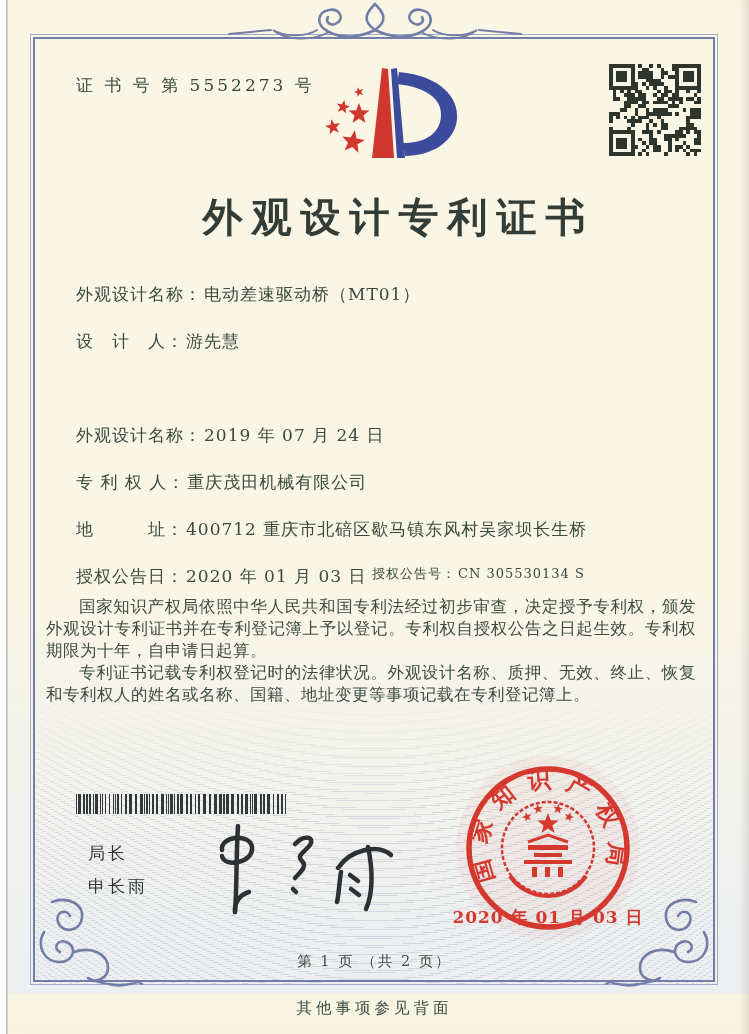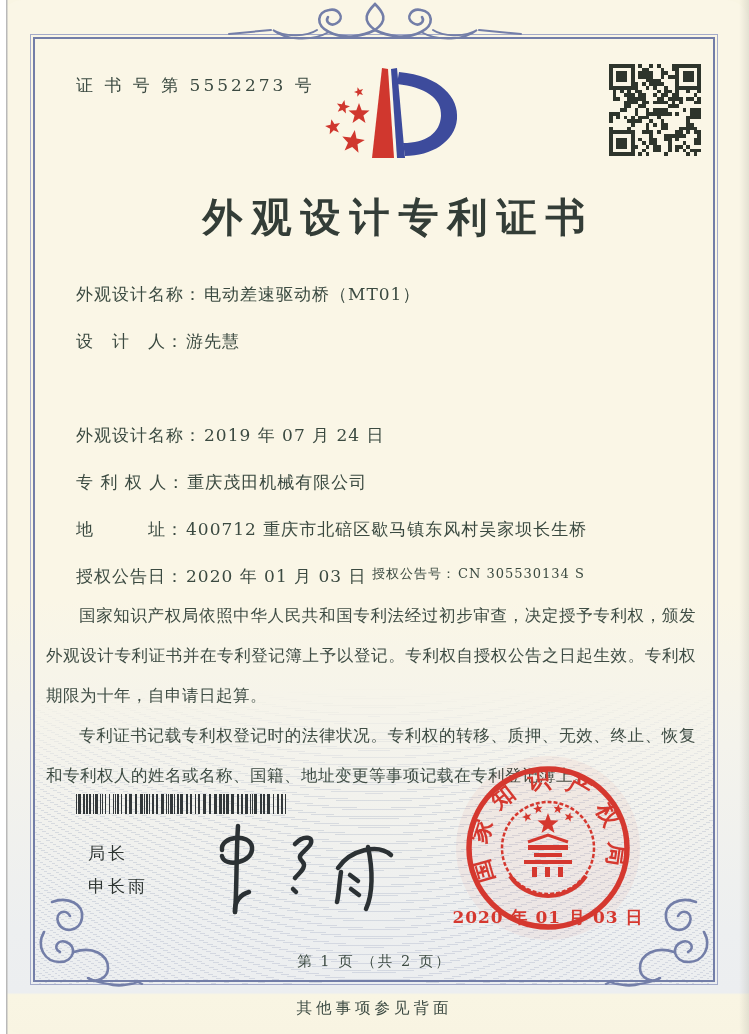--- a/index.html
+++ b/index.html
@@ -48,21 +48,21 @@
   .qr{position:absolute;left:609px;top:64px;width:92px;height:92px;display:grid;grid-template-columns:repeat(25,1fr);grid-template-rows:repeat(25,1fr);}
   .qr i{display:block;}
   .qr i.d{background:#2e352c;}
 
   .title{position:absolute;left:0;right:0;top:190px;text-align:center;font-size:40px;font-weight:bold;letter-spacing:9px;color:#333d37;margin-left:48px;}
 
   .row{position:absolute;left:76px;font-size:17px;letter-spacing:1px;white-space:nowrap;color:var(--text);}
   .flabel{margin-right:2px;}
   .grant-no{position:absolute;left:372px;font-size:13px;letter-spacing:1px;white-space:nowrap;color:var(--text);}
 
-  .paras{position:absolute;left:46px;width:650px;top:596px;font-size:16.5px;line-height:40px;text-align:justify;letter-spacing:0.5px;color:#3e4c44;}
+  .paras{position:absolute;left:46px;width:650px;top:596px;font-size:16.5px;line-height:22px;text-align:justify;letter-spacing:0.5px;color:#3e4c44;}
   .paras p{text-indent:2em;margin:0;}
 
   .barcode{position:absolute;left:76px;top:794px;width:214px;height:20px;font-size:0;white-space:nowrap;}
   .barcode i{display:inline-block;height:100%;background:#33383a;}
   .barcode b{display:inline-block;height:100%;}
 
   .director-title{position:absolute;left:88px;top:842px;font-size:17px;letter-spacing:3px;font-family:"DejaVu Sans","Liberation Sans",sans-serif;color:#2f3634;}
   .director-name{position:absolute;left:88px;top:875px;font-size:17px;letter-spacing:3px;font-family:"DejaVu Sans","Liberation Sans",sans-serif;color:#2f3634;text-align:center;}
   .signature{position:absolute;left:200px;top:812px;width:200px;height:112px;}
 
@@ -763,21 +763,21 @@
     <div class="row" style="top:283px"><span class="flabel">外观设计名称：</span><span class="fvalue">电动差速驱动桥（MT01）</span></div>
     <div class="row" style="top:330px"><span class="flabel">设　计　人：</span><span class="fvalue">游先慧</span></div>
     <div class="row" style="top:424px"><span class="flabel">外观设计名称：</span><span class="fvalue">2019 年 07 月 24 日</span></div>
     <div class="row" style="top:471px"><span class="flabel">专 利 权 人：</span><span class="fvalue">重庆茂田机械有限公司</span></div>
     <div class="row" style="top:518px"><span class="flabel">地　　　址：</span><span class="fvalue">400712 重庆市北碚区歇马镇东风村吴家坝长生桥</span></div>
     <div class="row" style="top:565px"><span class="flabel">授权公告日：</span><span class="fvalue">2020 年 01 月 03 日</span></div>
     <div class="grant-no" style="top:565px"><span class="flabel">授权公告号：</span><span class="fvalue">CN 305530134 S</span></div>
 
     <div class="paras">
       <p>国家知识产权局依照中华人民共和国专利法经过初步审查，决定授予专利权，颁发外观设计专利证书并在专利登记簿上予以登记。专利权自授权公告之日起生效。专利权期限为十年，自申请日起算。</p>
-      <p>专利证书记载专利权登记时的法律状况。专利权的转移、质押、无效、终止、恢复和专利权人的姓名或名称、国籍、地址变更等事项记载在专利登记簿上。</p>
+      <p>专利证书记载专利权登记时的法律状况。外观设计名称、质押、无效、终止、恢复和专利权人的姓名或名称、国籍、地址变更等事项记载在专利登记簿上。</p>
     </div>
 
     <div class="barcode" id="barcode"><i style="width: 1px;"></i><b style="width: 1px;"></b><i style="width: 3px;"></i><b style="width: 2px;"></b><i style="width: 2px;"></i><b style="width: 1px;"></b><i style="width: 2px;"></i><b style="width: 1px;"></b><i style="width: 2px;"></i><b style="width: 2px;"></b><i style="width: 1px;"></i><b style="width: 1px;"></b><i style="width: 3px;"></i><b style="width: 2px;"></b><i style="width: 1px;"></i><b style="width: 1px;"></b><i style="width: 1px;"></i><b style="width: 2px;"></b><i style="width: 1px;"></i><b style="width: 3px;"></b><i style="width: 1px;"></i><b style="width: 3px;"></b><i style="width: 1px;"></i><b style="width: 1px;"></b><i style="width: 1px;"></i><b style="width: 1px;"></b><i style="width: 2px;"></i><b style="width: 2px;"></b><i style="width: 1px;"></i><b style="width: 3px;"></b><i style="width: 2px;"></i><b style="width: 2px;"></b><i style="width: 3px;"></i><b style="width: 3px;"></b><i style="width: 2px;"></i><b style="width: 3px;"></b><i style="width: 3px;"></i><b style="width: 1px;"></b><i style="width: 1px;"></i><b style="width: 1px;"></b><i style="width: 2px;"></i><b style="width: 1px;"></b><i style="width: 1px;"></i><b style="width: 2px;"></b><i style="width: 2px;"></i><b style="width: 2px;"></b><i style="width: 2px;"></i><b style="width: 3px;"></b><i style="width: 3px;"></i><b style="width: 2px;"></b><i style="width: 1px;"></i><b style="width: 1px;"></b><i style="width: 1px;"></i><b style="width: 1px;"></b><i style="width: 3px;"></i><b style="width: 1px;"></b><i style="width: 1px;"></i><b style="width: 2px;"></b><i style="width: 2px;"></i><b style="width: 1px;"></b><i style="width: 3px;"></i><b style="width: 3px;"></b><i style="width: 2px;"></i><b style="width: 2px;"></b><i style="width: 2px;"></i><b style="width: 3px;"></b><i style="width: 1px;"></i><b style="width: 2px;"></b><i style="width: 2px;"></i><b style="width: 3px;"></b><i style="width: 3px;"></i><b style="width: 3px;"></b><i style="width: 2px;"></i><b style="width: 3px;"></b><i style="width: 3px;"></i><b style="width: 2px;"></b><i style="width: 3px;"></i><b style="width: 1px;"></b><i style="width: 2px;"></i><b style="width: 1px;"></b><i style="width: 3px;"></i><b style="width: 2px;"></b><i style="width: 3px;"></i><b style="width: 3px;"></b><i style="width: 2px;"></i><b style="width: 2px;"></b><i style="width: 2px;"></i><b style="width: 2px;"></b><i style="width: 3px;"></i><b style="width: 2px;"></b><i style="width: 1px;"></i><b style="width: 1px;"></b><i style="width: 1px;"></i><b style="width: 1px;"></b><i style="width: 3px;"></i><b style="width: 3px;"></b><i style="width: 2px;"></i><b style="width: 1px;"></b><i style="width: 2px;"></i><b style="width: 2px;"></b><i style="width: 3px;"></i><b style="width: 3px;"></b><i style="width: 1px;"></i><b style="width: 3px;"></b><i style="width: 2px;"></i><b style="width: 2px;"></b><i style="width: 2px;"></i><b style="width: 2px;"></b><i style="width: 1px;"></i><b style="width: 3px;"></b></div>
 
     <div class="director-title">局长</div>
     <div class="director-name">申长雨</div>
     <div class="signature">
       <svg width="200" height="112" viewBox="0 0 200 112" fill="none" stroke="#2b3134" stroke-width="4.5" stroke-linecap="round" stroke-linejoin="round">
         <path d="M38,14 C36,44 37,76 35,100"></path>
         <path d="M22,38 C20,24 50,21 52,35 C54,51 24,56 22,44"></path>

